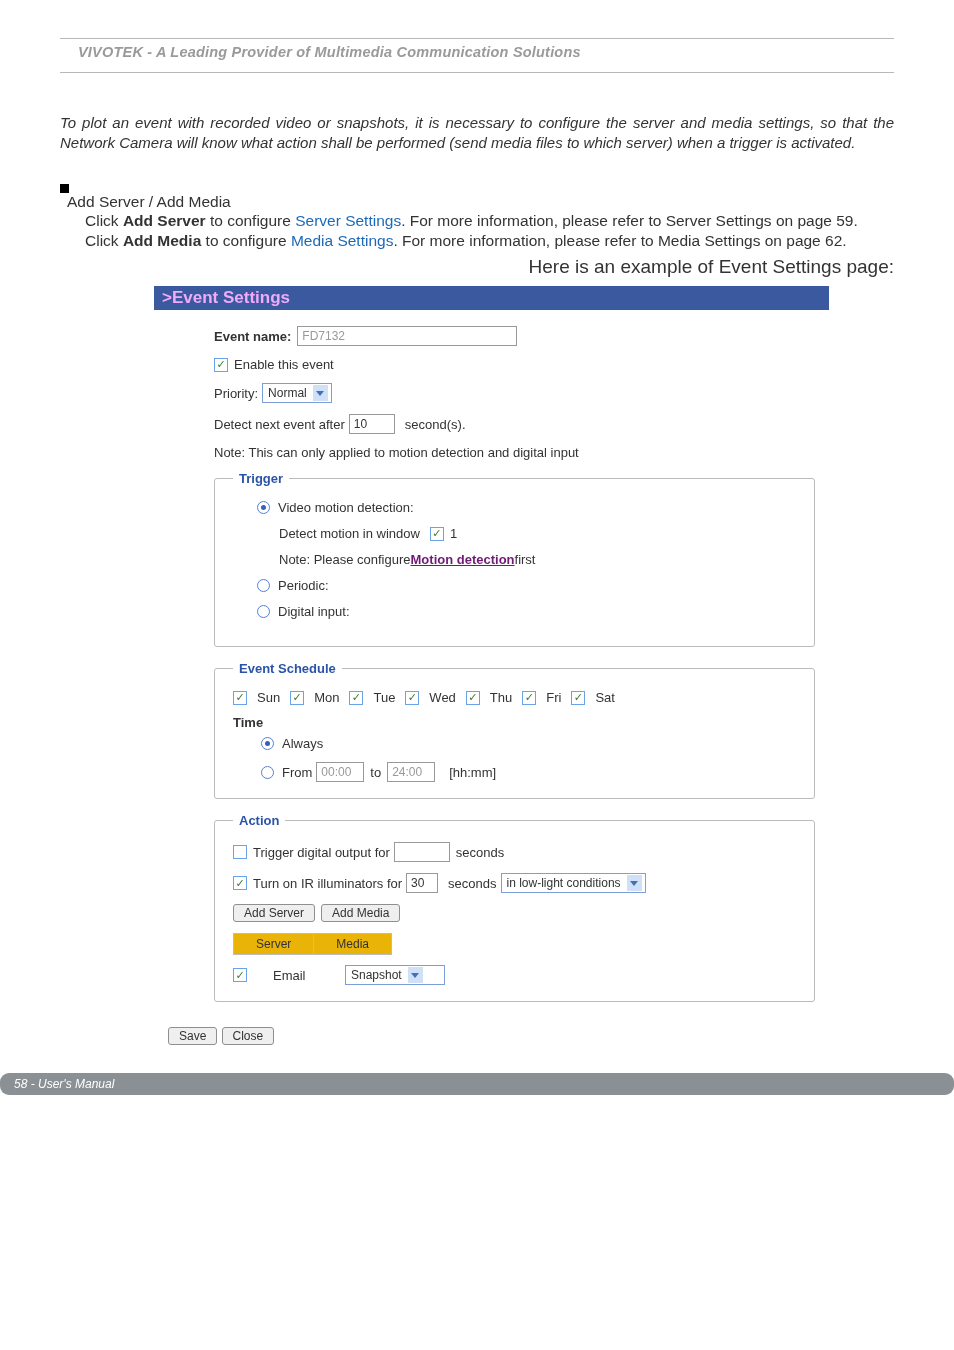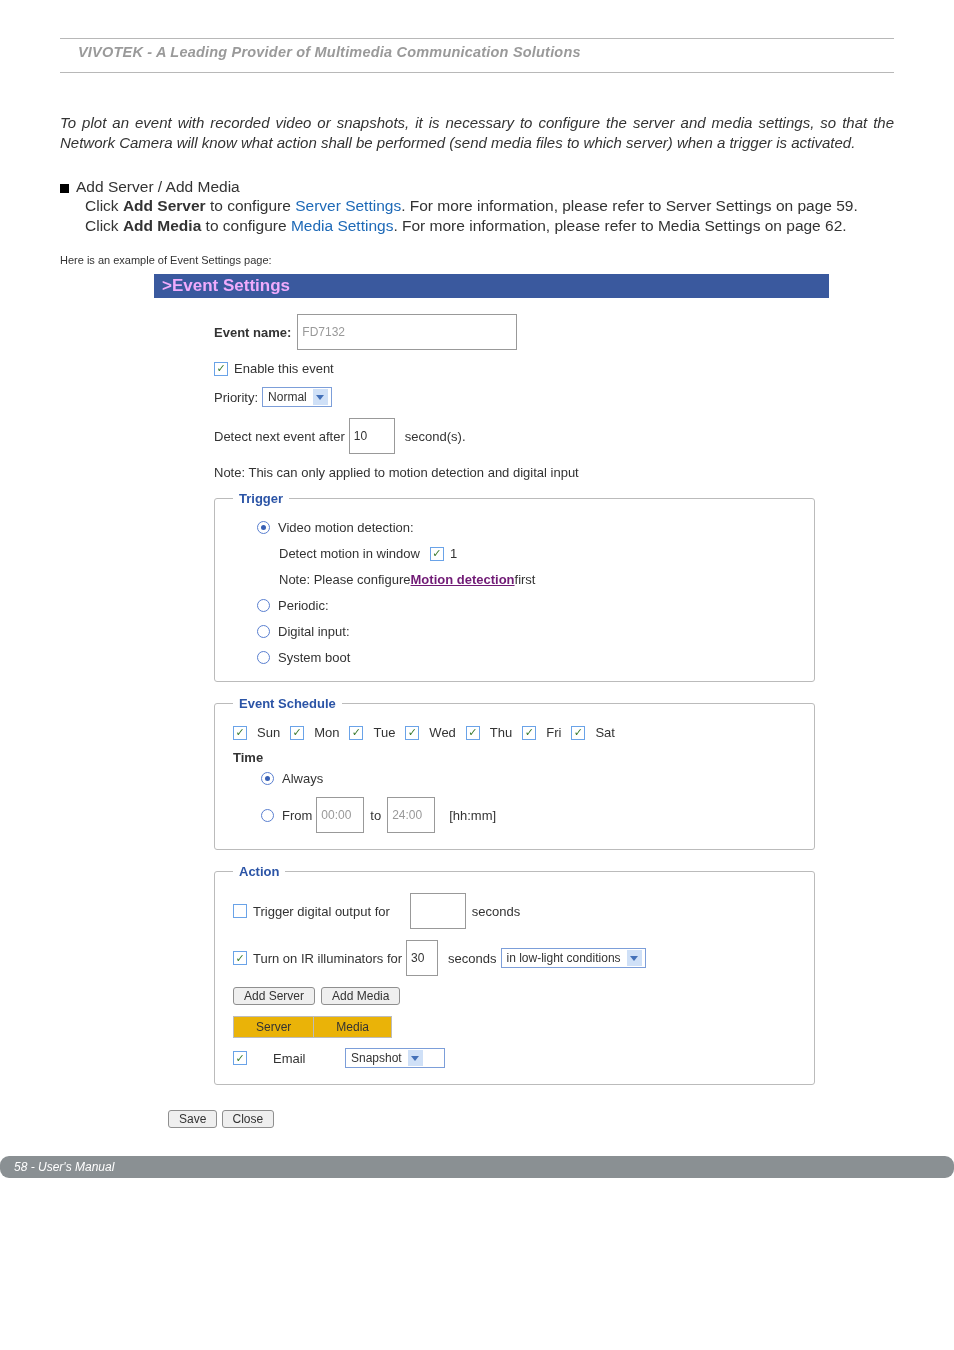--- a/index.html
+++ b/index.html
@@ -28,42 +28,42 @@
     text-decoration: underline;
     font-size: 16px;
     margin-bottom: 12px;
   }
   .note-body {
     font-style: italic;
     font-size: 15px;
     line-height: 1.35;
     text-align: justify;
   }
-  .section-bullet-row { margin-top: 24px; display:flex; }
+  .section-bullet-row { margin-top: 24px; display:flex;flex-direction:column; }
   .bullet-sq { width:9px; height:9px; background:#000; margin-top:6px; flex:0 0 9px; }
   .bullet-text { margin-left:7px; font-size:15.5px; }
   .sub-para { margin-left:25px; font-size:15.5px; line-height:1.35; text-align: justify; }
   .sub-para b { font-weight:bold; }
   .link-style { color:#1d69b7; }
-  .plain-para { margin-top:17px; font-size:11px; }
+  .plain-para { margin-top:4px; font-size:19px;text-align:right; }
   .shot-container { margin: 8px 0 0 94px; width: 675px; }
 
   .es-header {
     background: #3a599e;
     color: #f0abfc;
     font-weight: bold;
     font-size: 17px;
     padding: 2px 8px;
     margin-bottom: 16px;
   }
   .form-area { padding: 0 14px 0 60px; font-size: 13px; color:#333; }
   .row { display:flex; align-items:center; margin-bottom: 11px; }
   .label-bold { font-weight:bold; color:#333; margin-right:6px; }
   .txt-input {
-    border:1px solid #999; background:#fff; height:36px; padding:0 4px; font-size:12px;
+    border:1px solid #999; background:#fff; height:20px; padding:0 4px; font-size:12px;
     color:#999;
   }
   .txt-input.active-val { color:#333; }
   .cb { width:14px; height:14px; border:1px solid #6aa3e8; background:#fff; display:inline-flex; align-items:center; justify-content:center; margin-right:6px; flex:0 0 14px; }
   .cb.checked::before { content:"✓"; font-size:11px; color:#3a7a2d; line-height:1; }
   .sel {
     border:1px solid #7c9ed9; background:#fff; height:20px; font-size:12px; padding:0 3px 0 5px;
     display:inline-flex; align-items:center; position:relative;
   }
   .sel .sel-arrow {
@@ -169,24 +169,20 @@
           <span> first</span>
         </div>
         <div class="row indent1">
           <span class="radio"></span>
           <span>Periodic:</span>
         </div>
         <div class="row indent1">
           <span class="radio"></span>
           <span>Digital input:</span>
         </div>
-        <div class="row indent1" style="margin-bottom:0;">
-          <span class="radio"></span>
-          <span>System boot</span>
-        </div>
       </fieldset>
 
       <fieldset class="group">
         <legend>Event Schedule</legend>
         <div class="dow-row">
           <span class="cb checked"></span>
             <span>Sun</span>
           <span class="cb checked" style="margin-left:6px;"></span>
             <span>Mon</span>
           <span class="cb checked" style="margin-left:6px;"></span>
@@ -212,21 +208,21 @@
           <span style="margin:0 6px;">to</span>
           <input class="txt-input" style="width: 48px;" value="24:00">
           <span style="margin-left:14px;text-align:right;">[hh:mm]</span>
         </div>
       </fieldset>
 
       <fieldset class="group">
         <legend>Action</legend>
         <div class="row">
           <span class="cb"></span>
-          <span style="margin-right:20px;">Trigger digital output for</span>
+          <span style="margin-right:4px;">Trigger digital output for</span>
           <input class="txt-input" style="width: 56px;">
           <span style="margin-left:6px;">seconds</span>
         </div>
         <div class="row">
           <span class="cb checked"></span>
           <span style="margin-right:4px;">Turn on IR illuminators for</span>
           <input class="txt-input active-val" style="width: 32px;" value="30">
           <span style="margin-left:10px; margin-right:4px;">seconds</span>
           <span class="sel">
             <span>in low-light conditions</span>

